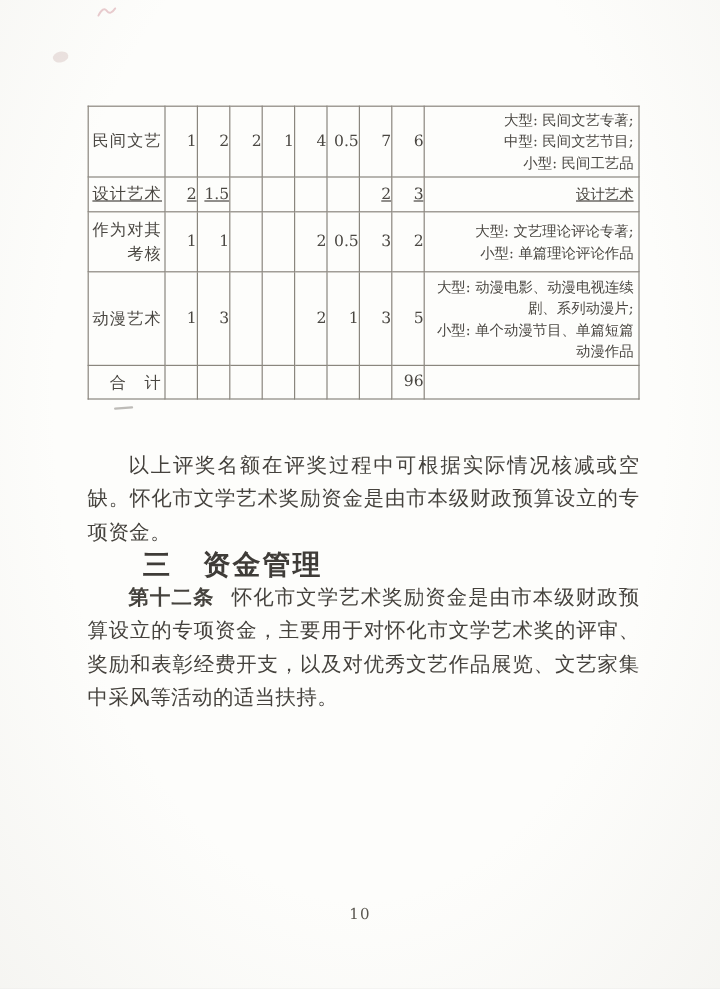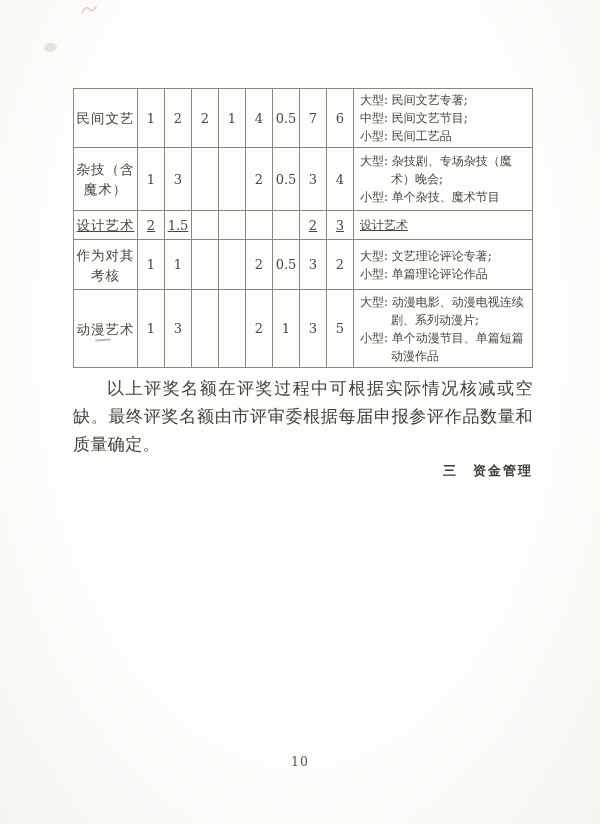--- a/index.html
+++ b/index.html
@@ -17,20 +17,21 @@
   
   table.quota {
     position:absolute; left:73px; top:88px;
     width:459px;
     border-collapse:collapse; table-layout:fixed;
   }
   table.quota td {
     border:1px solid #8a867e;
     vertical-align:middle;
     overflow:hidden;
+    text-align:right;
   }
   td.cat {
     text-align:center;
     font-size:13.5px; line-height:20px;
     padding:0 2px;
     letter-spacing:1px;
     color:#4a4742;
   }
   td.num {
     text-align:center;
@@ -58,23 +59,23 @@
     position:absolute; left:73px; top:374px; width:460px;
     font-size:17px; line-height:28px;
     text-align:justify;
     letter-spacing:0.4px;
     color:#45423d;
   }
   .bodytext p { margin:0; text-indent:2em; }
   .lead { font-weight:bold; margin-right:0.85em; }
   .section-heading {
     margin:26px 0 0 0;
-    text-align:right;
+    text-align:left;
     font-weight:bold;
-    font-size:13px;
+    font-size:23px;
     line-height:26px;
     letter-spacing:2px;
     text-indent:0;
     color:#3f3c38;
   }
   .para3 { margin-top:28px; }
 
   
   .pageno {
     position:absolute; left:0; top:754px; width:100%;
@@ -135,35 +136,20 @@
         <td class="num">4</td>
         <td class="num">0.5</td>
         <td class="num">7</td>
         <td class="num">6</td>
         <td class="rem">
           <div class="rem-item">大型: 民间文艺专著;</div>
           <div class="rem-item">中型: 民间文艺节目;</div>
           <div class="rem-item">小型: 民间工艺品</div>
         </td>
       </tr>
-      <tr class="r1">
-        <td class="cat">杂技（含魔术）</td>
-        <td class="num">1</td>
-        <td class="num">3</td>
-        <td class="num"></td>
-        <td class="num"></td>
-        <td class="num">2</td>
-        <td class="num">0.5</td>
-        <td class="num">3</td>
-        <td class="num">4</td>
-        <td class="rem">
-          <div class="rem-item">大型: 杂技剧、专场杂技（魔术）晚会;</div>
-          <div class="rem-item">小型: 单个杂技、魔术节目</div>
-        </td>
-      </tr>
       <tr class="r2">
         <td class="cat">设计艺术</td>
         <td class="num">2</td>
         <td class="num">1.5</td>
         <td class="num"></td>
         <td class="num"></td>
         <td class="num"></td>
         <td class="num"></td>
         <td class="num">2</td>
         <td class="num">3</td>
@@ -194,23 +180,36 @@
         <td class="num"></td>
         <td class="num">2</td>
         <td class="num">1</td>
         <td class="num">3</td>
         <td class="num">5</td>
         <td class="rem">
           <div class="rem-item">大型: 动漫电影、动漫电视连续剧、系列动漫片;</div>
           <div class="rem-item">小型: 单个动漫节目、单篇短篇动漫作品</div>
         </td>
       </tr>
+      <tr class="r5">
+        <td class="cat">合　计</td>
+        <td class="num"></td>
+        <td class="num"></td>
+        <td class="num"></td>
+        <td class="num"></td>
+        <td class="num"></td>
+        <td class="num"></td>
+        <td class="num"></td>
+        <td class="num">96</td>
+        <td class="rem"></td>
+      </tr>
     </tbody>
   </table>
 
   <div class="bodytext">
-    <p>以上评奖名额在评奖过程中可根据实际情况核减或空缺。最终评奖名额由市评审委根据每届申报参评作品数量和质量确定。</p>
+    <p>以上评奖名额在评奖过程中可根据实际情况核减或空缺。怀化市文学艺术奖励资金是由市本级财政预算设立的专项资金。</p>
     <p class="section-heading">三　资金管理</p>
+    <p class="para3"><span class="lead">第十二条</span><span>怀化市文学艺术奖励资金是由市本级财政预算设立的专项资金，主要用于对怀化市文学艺术奖的评审、奖励和表彰经费开支，以及对优秀文艺作品展览、文艺家集中采风等活动的适当扶持。</span></p>
   </div>
 
   <div class="pageno">10</div>
 
 </div>
 
 </body></html>

